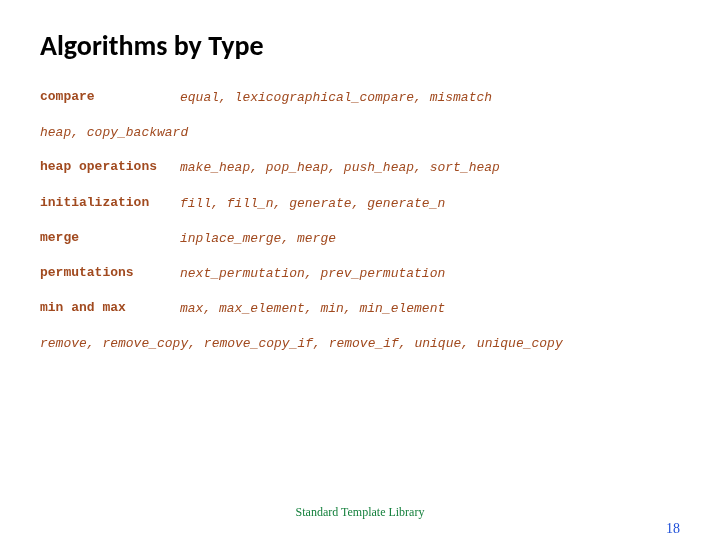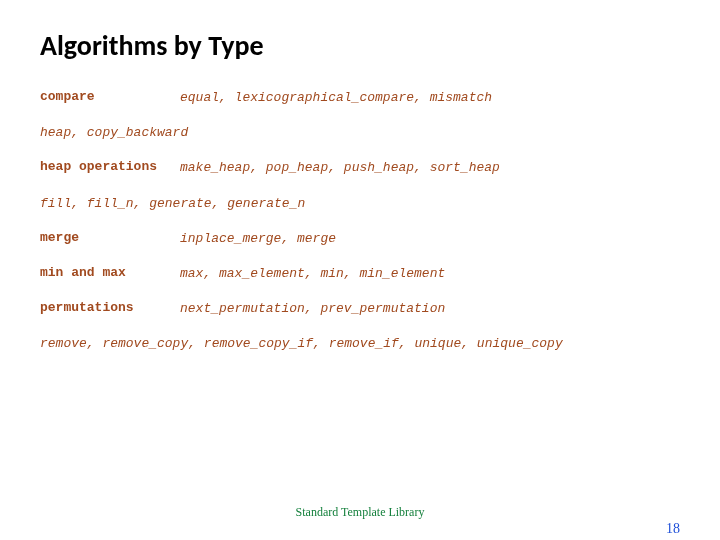--- a/index.html
+++ b/index.html
@@ -81,33 +81,34 @@
       <div class="items">equal, lexicographical_compare, mismatch</div>
     </div>
     <div class="row">
       <div class="items">heap, copy_backward</div>
     </div>
     <div class="row">
       <div class="cat">heap operations</div>
       <div class="items">make_heap, pop_heap, push_heap, sort_heap</div>
     </div>
     <div class="row">
+      <div class="cat">initialization</div>
       <div class="items">fill, fill_n, generate, generate_n</div>
     </div>
     <div class="row">
       <div class="cat">merge</div>
       <div class="items">inplace_merge, merge</div>
     </div>
     <div class="row">
+      <div class="cat">permutations</div>
+      <div class="items">next_permutation, prev_permutation</div>
+    </div>
+    <div class="row">
       <div class="cat">min and max</div>
       <div class="items">max, max_element, min, min_element</div>
-    </div>
-    <div class="row">
-      <div class="cat">permutations</div>
-      <div class="items">next_permutation, prev_permutation</div>
     </div>
     <div class="row">
       <div class="items">remove, remove_copy, remove_copy_if, remove_if, unique, unique_copy</div>
     </div>
   </div>
 
   <div class="footer">Standard Template Library</div>
   <div class="pagenum">18</div>
 </div>
 

